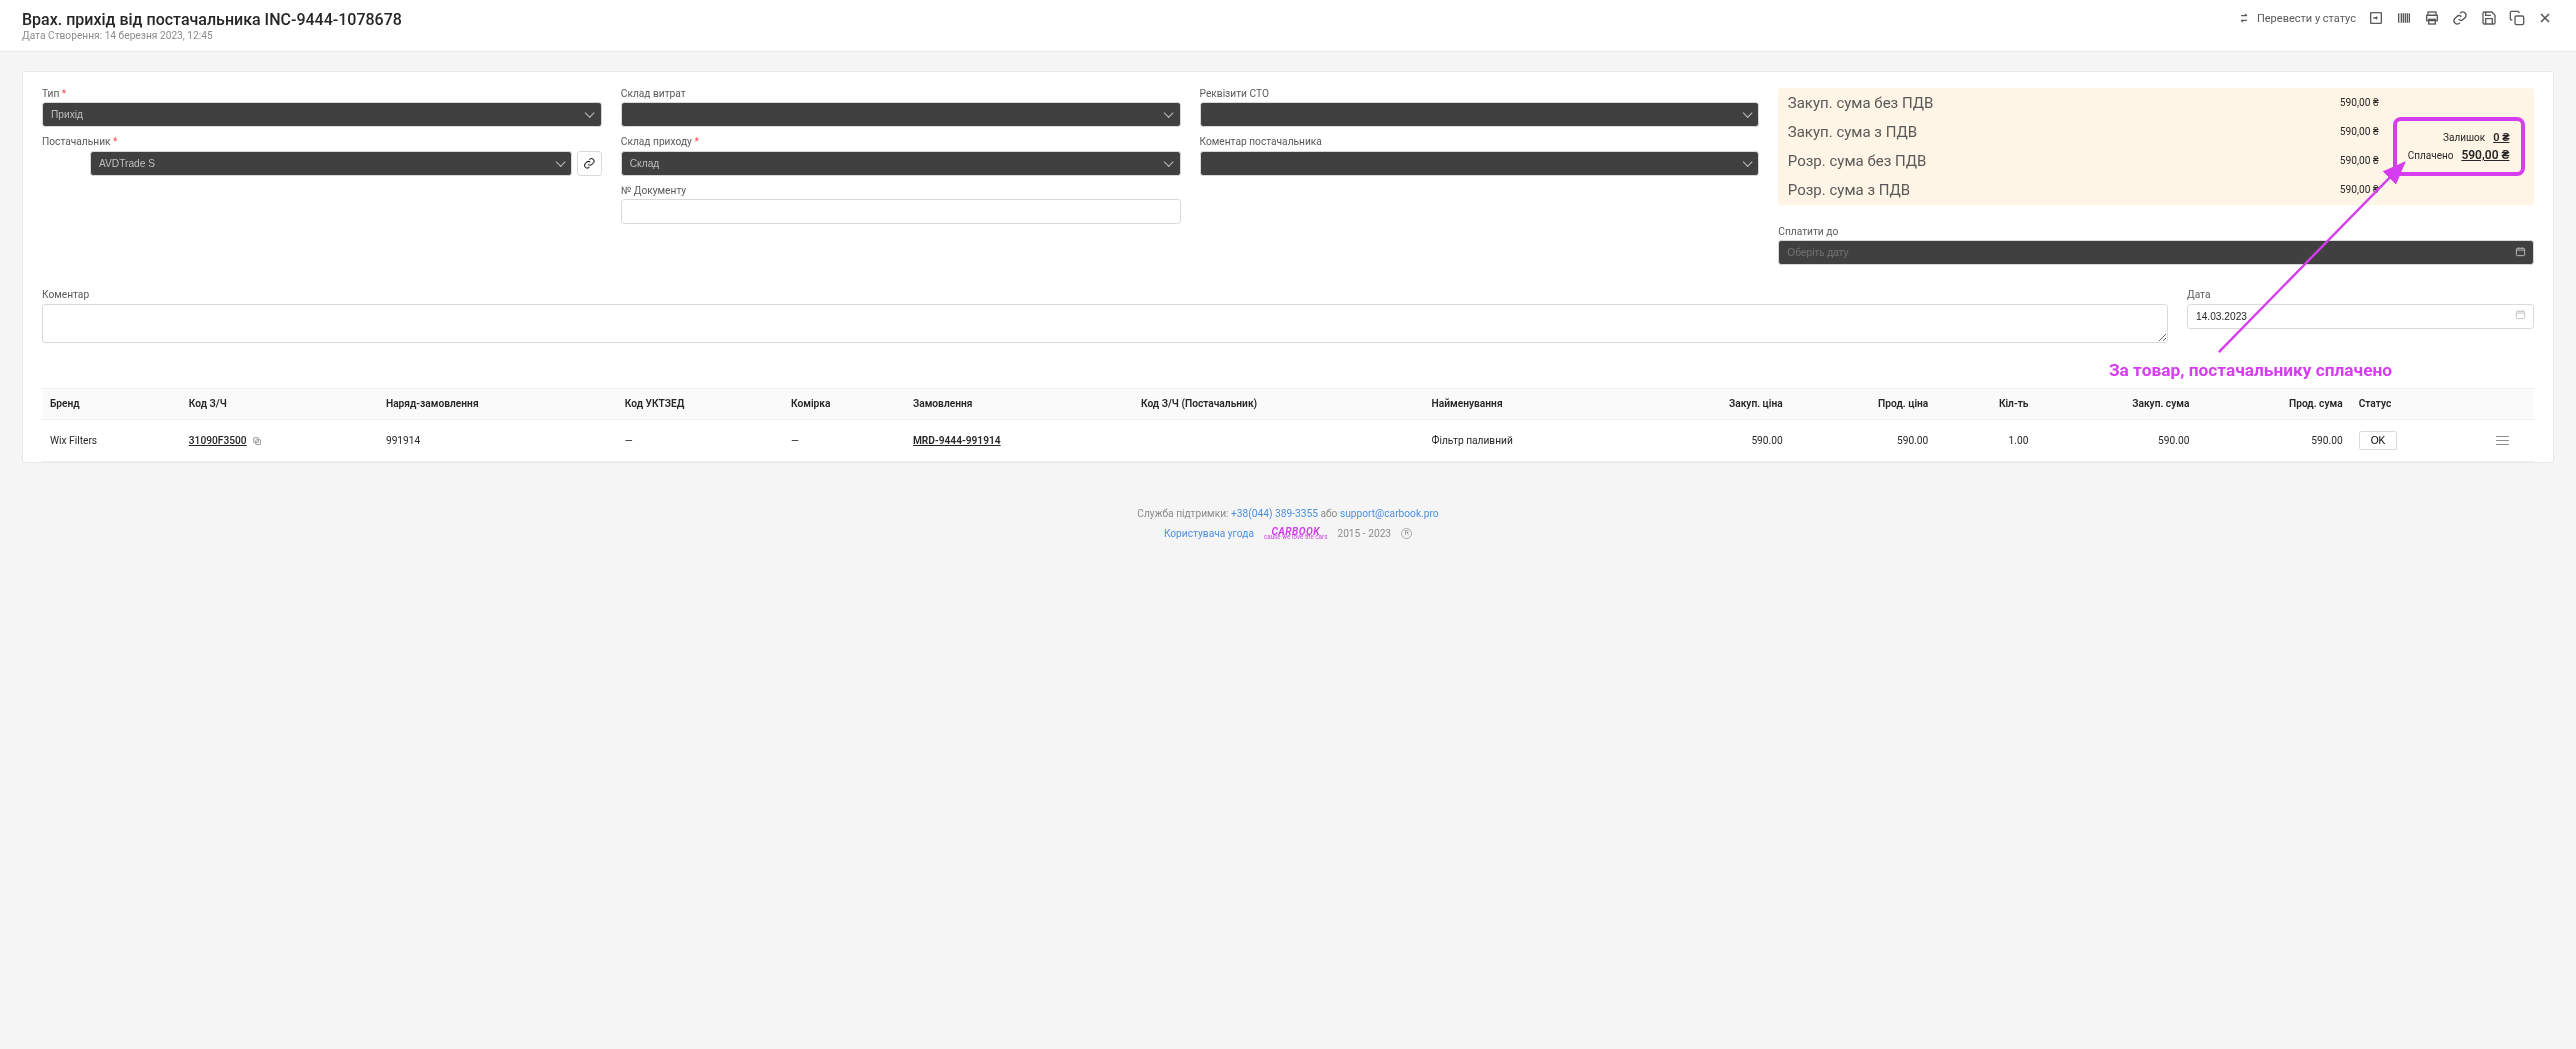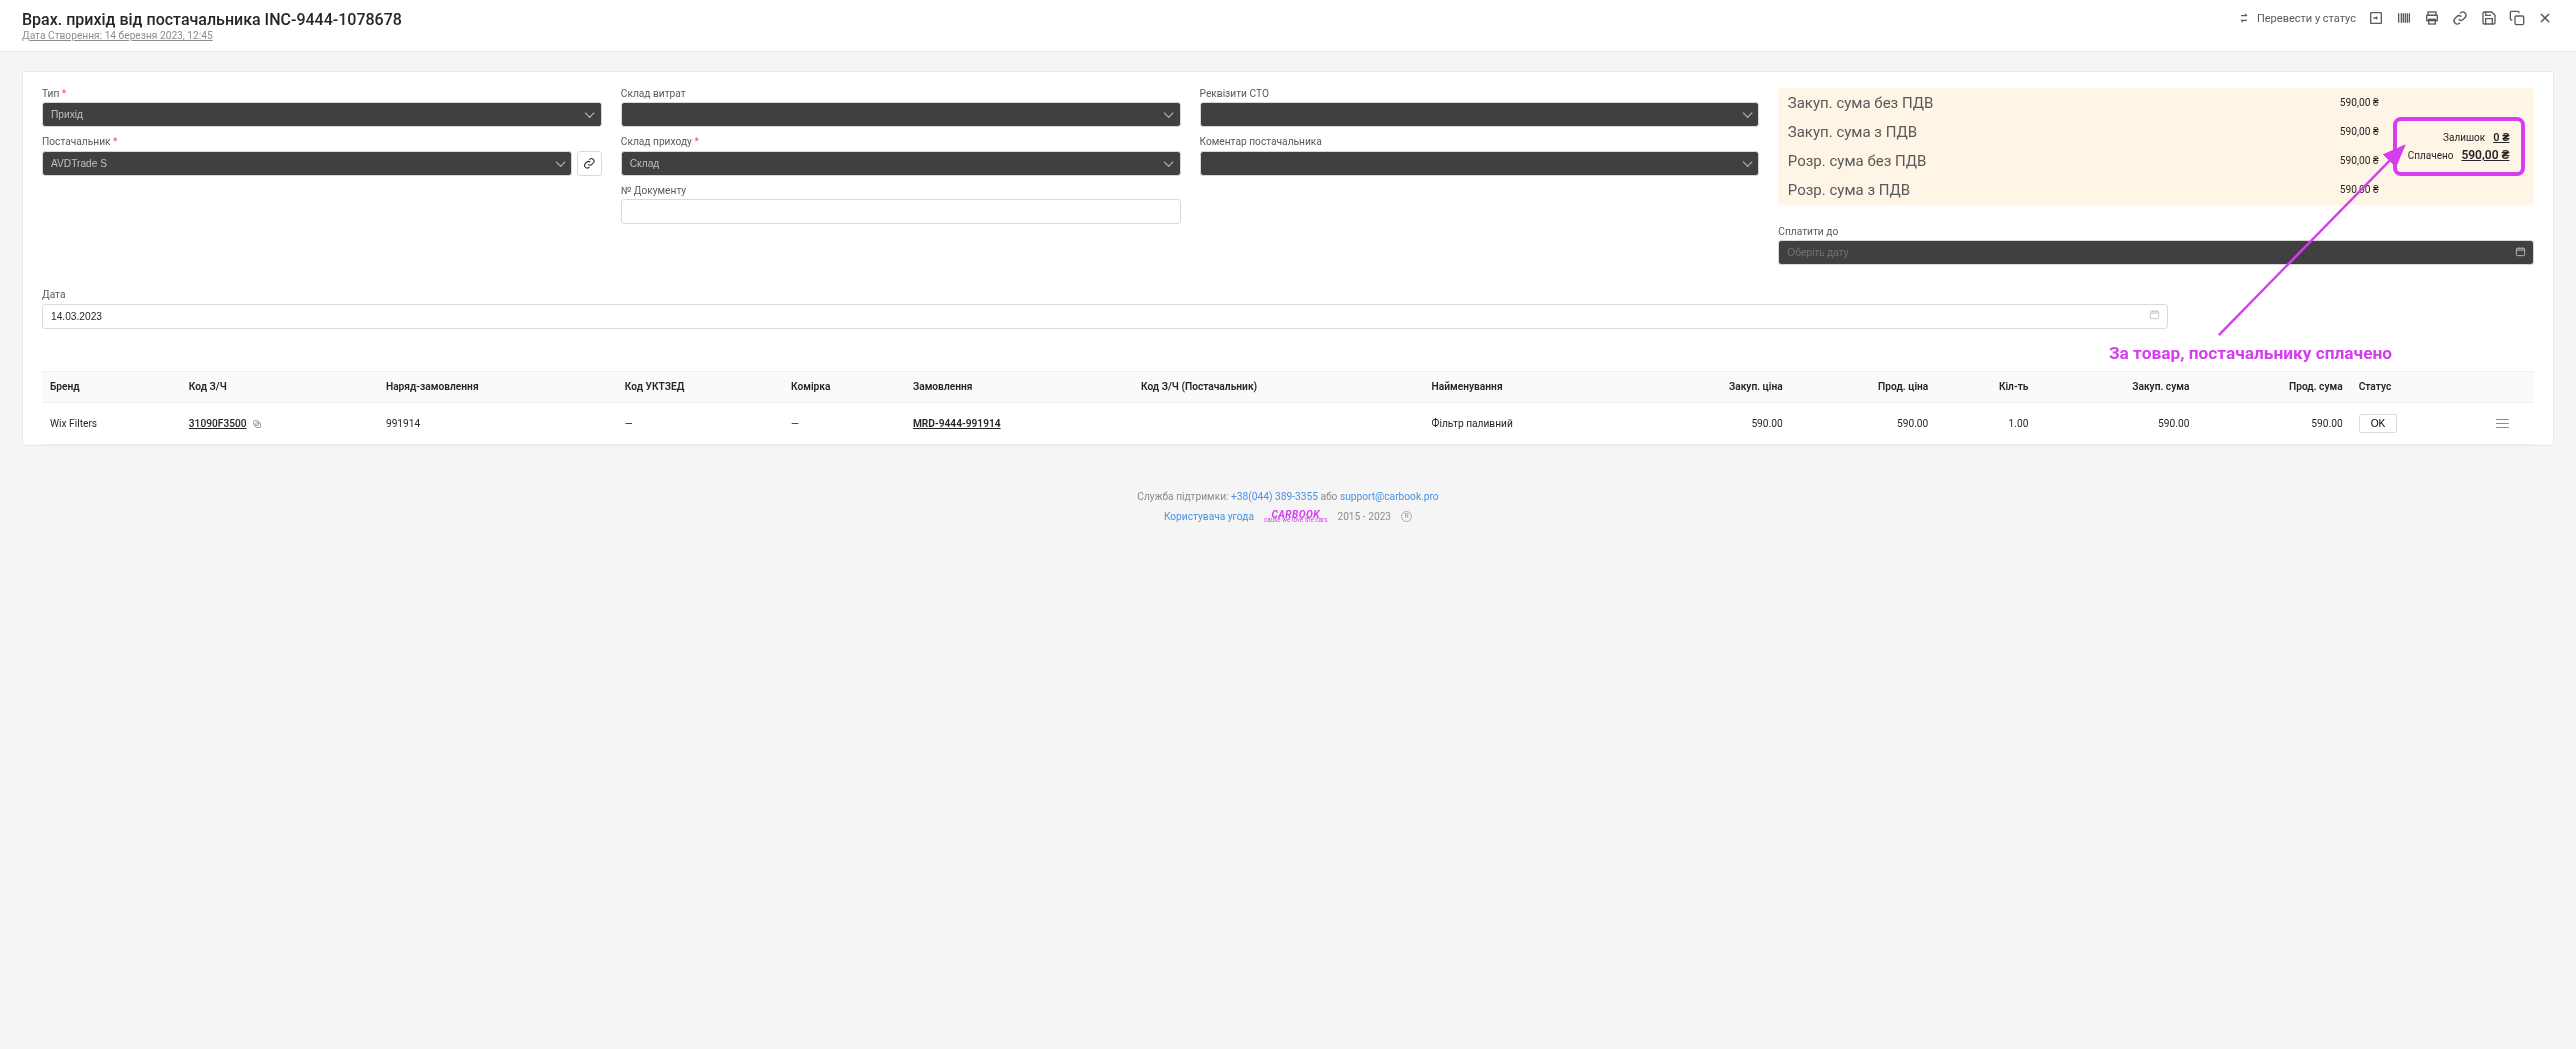--- a/index.html
+++ b/index.html
@@ -19,21 +19,20 @@
     }
     .header-left h1 {
       font-size: 16px;
       font-weight: 500;
       color: #262626;
       margin-bottom: 1.6px;
     }
     .header-subtitle {
       color: #8c8c8c;
       font-size: 10.2px;
-      text-decoration: underline;
     }
     .header-actions {
       display: flex;
       align-items: center;
       gap: 11px;
     }
     .status-change {
       display: flex;
       align-items: center;
       gap: 6.3px;
@@ -96,21 +95,21 @@
       right: 8px;
       top: 50%;
       width: 6.3px;
       height: 6.3px;
       border-right: 1.2px solid #bfbfbf;
       border-bottom: 1.2px solid #bfbfbf;
       transform: translateY(-60%) rotate(45deg);
       pointer-events: none;
     }
     .supplier-row { display: flex; gap: 4.7px; }
-    .supplier-row .select-wrap { flex: 1; }
+    .supplier-row .select-wrap { flex: 1; margin-left: 48px; }
     .link-btn {
       width: 25px;
       height: 25px;
       border: 0.8px solid #d9d9d9;
       border-radius: 3.2px;
       background: #fff;
       display: flex;
       align-items: center;
       justify-content: center;
       cursor: pointer;
@@ -375,20 +374,24 @@
                 <rect x="3" y="5" width="18" height="16" rx="2"></rect>
                 <path d="M3 9h18M8 3v4M16 3v4"></path>
               </svg>
           </span>
         </div>
       </div>
     </div>
   </div>
 
   <div class="bottom-row">
+    <div class="comment-box field">
+      <label class="field-label">Коментар</label>
+      <textarea style=""></textarea>
+    </div>
     <div class="field">
       <label class="field-label">Дата</label>
       <div class="date-input-wrap">
         <input class="input" value="14.03.2023" style="">
         <span class="calendar-icon">
           <svg width="11" height="11" viewBox="0 0 24 24" fill="none" stroke="currentColor" stroke-width="2">
               <rect x="3" y="5" width="18" height="16" rx="2"></rect>
               <path d="M3 9h18M8 3v4M16 3v4"></path>
             </svg>
         </span>

